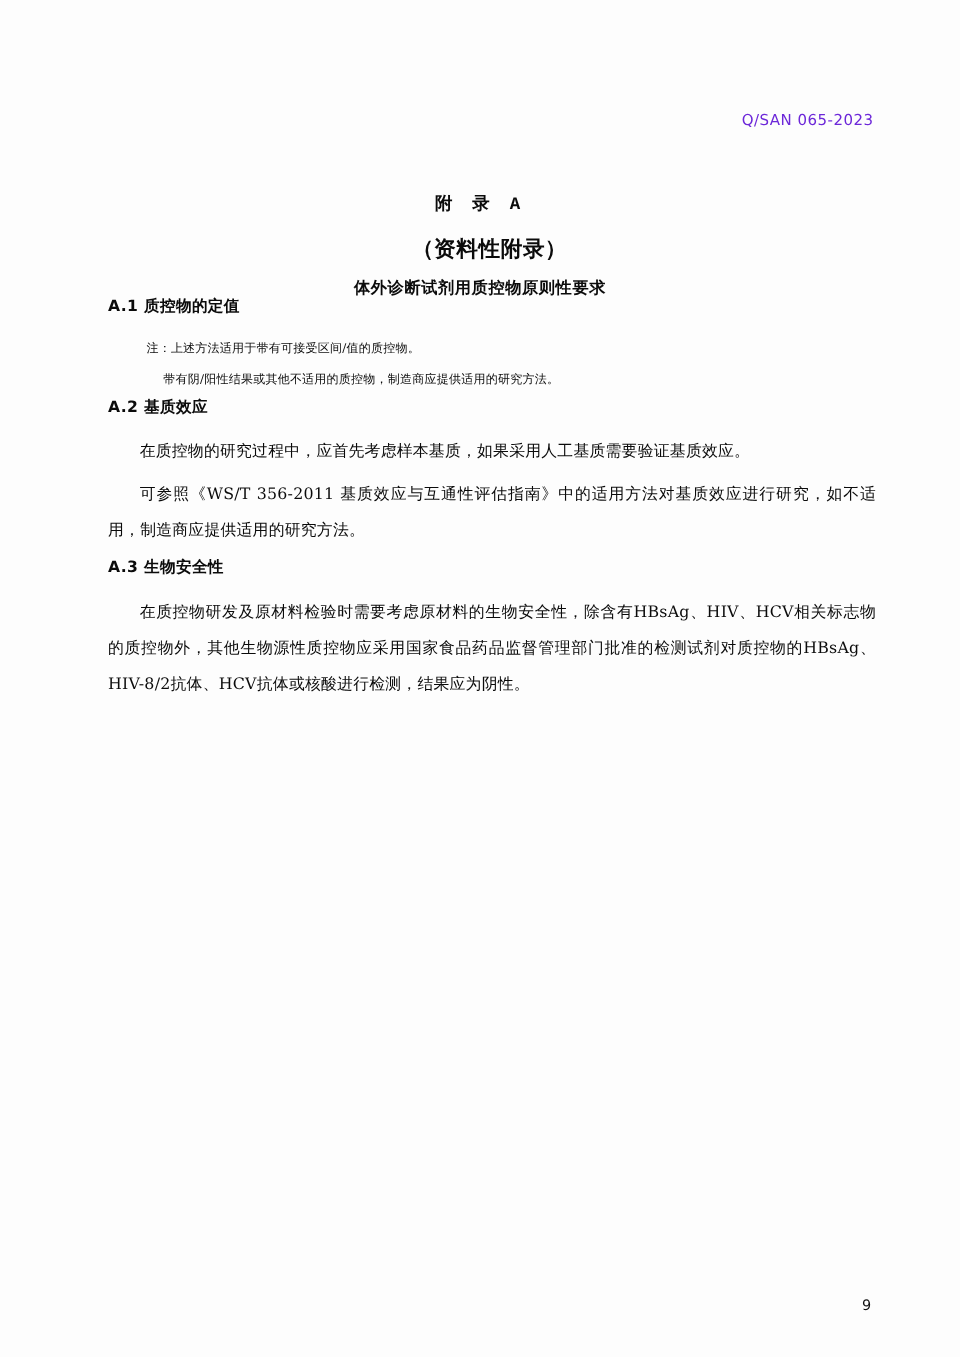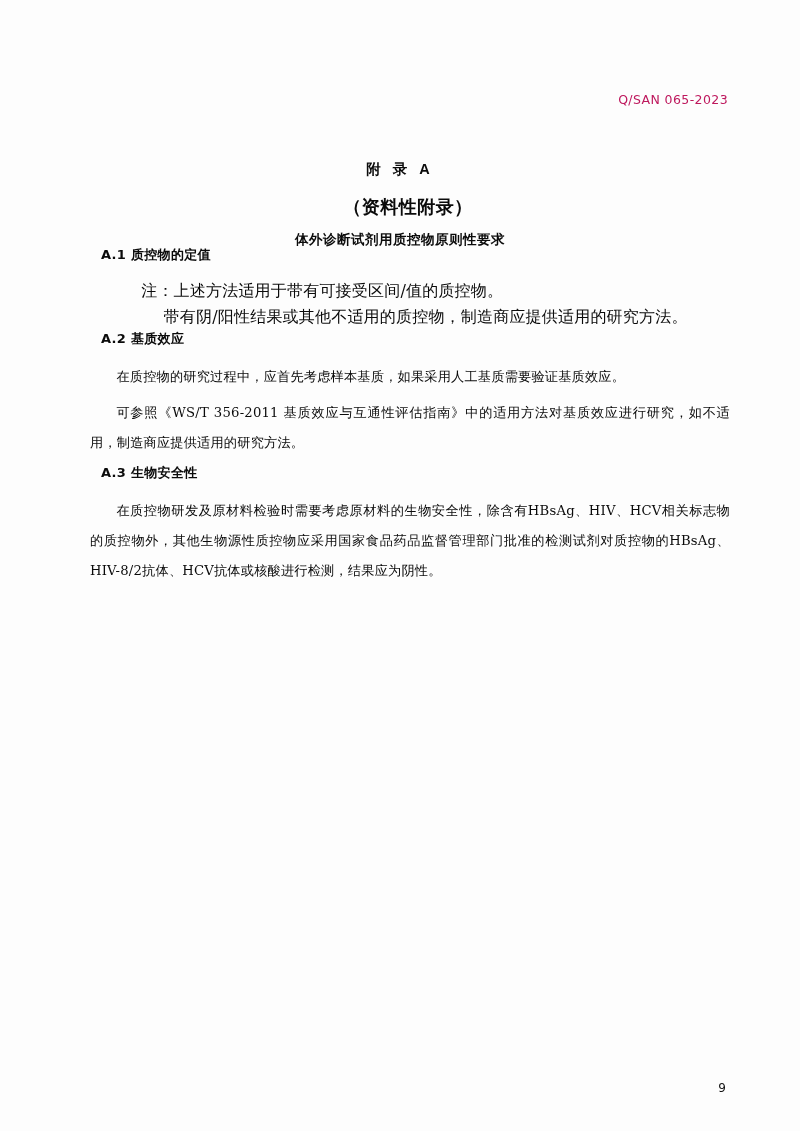--- a/index.html
+++ b/index.html
@@ -24,33 +24,33 @@
   }
 
   
   .doc-header {
     position: absolute;
     top: 92px;
     right: 72px;
     font-family: "DejaVu Sans", "Liberation Sans", sans-serif;
     font-size: 12.5px;
     letter-spacing: 0.4px;
-    color: #be185d;
+    color: #6d28d9;
   }
 
   
   .title-block {
     position: absolute;
     top: 160px;
     left: 0;
     right: 0;
     text-align: center;
   }
   .annex-title {
-    font-family: Liberation Sans, sans-serif;
+    font-family: Liberation Mono, monospace;
     font-weight: bold;
     font-size: 14.5px;
     letter-spacing: 4px;
     margin-bottom: 16px;
   }
   .annex-sub {
     font-family: "DejaVu Sans", "Liberation Sans", sans-serif;
     font-weight: bold;
     font-size: 18px;
     letter-spacing: 0.5px;
@@ -68,38 +68,38 @@
     position: absolute;
     top: 246px;
     left: 90px;
     width: 640px;
   }
 
   h2.sec {
     font-family: "DejaVu Sans", "Liberation Sans", sans-serif;
     font-weight: bold;
     font-size: 13px;
-    margin: 0 0 14px 11px;
+    margin: 0 0 14px 0;
     letter-spacing: 0.3px;
   }
   .sec-gap { margin-top: 34px; }
 
   p.para {
     margin: 0 0 6px 0;
     font-size: 13.2px;
     line-height: 30px;
     text-align: justify;
     text-indent: 2em;
     letter-spacing: 0.2px;
   }
   p.para.tight { margin-bottom: 0; }
 
   p.note {
     margin: 0;
-    font-size: 16px;
+    font-size: 10px;
     line-height: 26px;
     text-indent: 0;
     padding-left: 3.2em;
     letter-spacing: 0.2px;
   }
   p.note.cont { padding-left: 4.6em; }
 
   .ovl {
     display: inline-block;
     position: relative;

